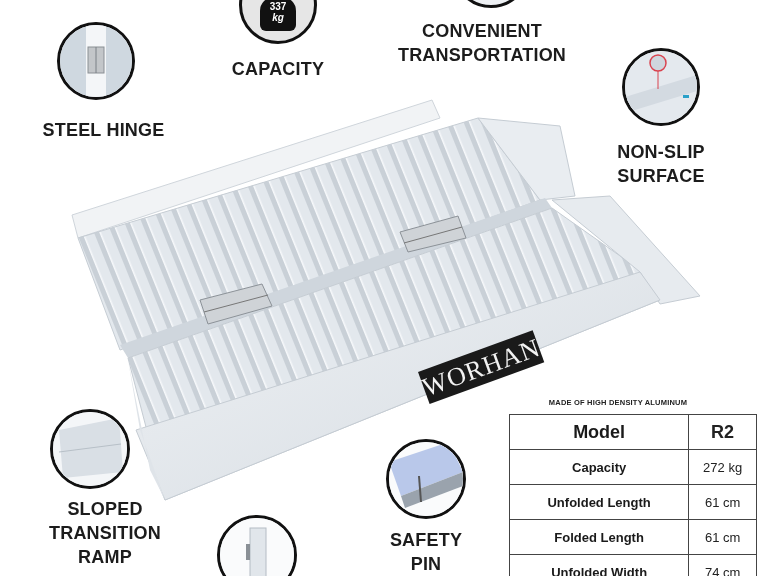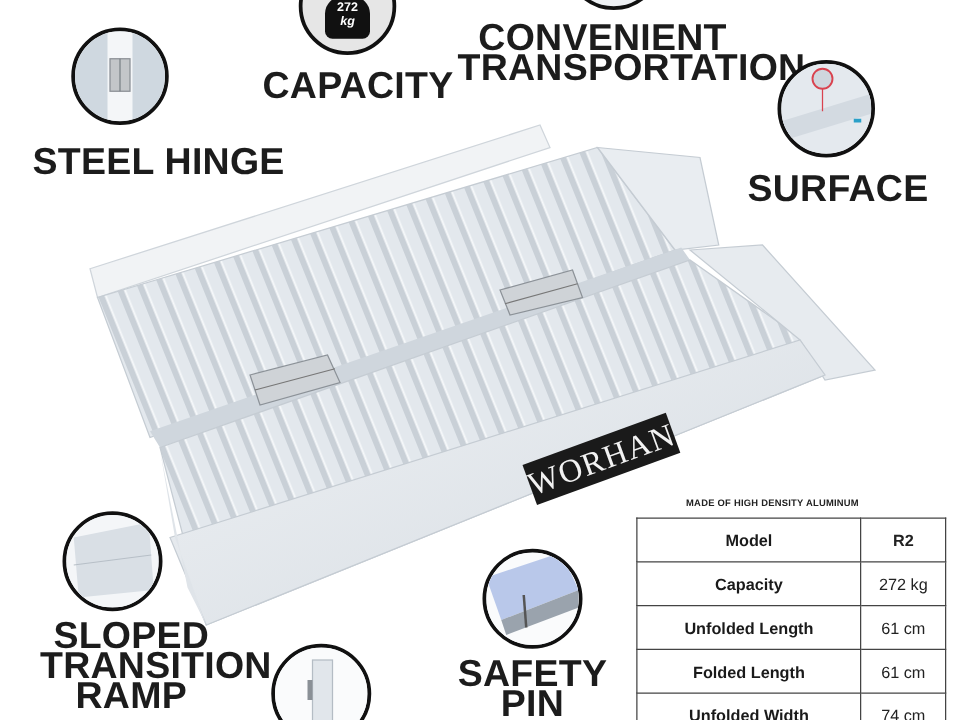--- a/index.html
+++ b/index.html
@@ -3,21 +3,21 @@
 <meta charset="utf-8">
 <style>
   * { box-sizing: border-box; margin: 0; padding: 0; }
   html, body { width: 768px; height: 576px; overflow: hidden; background: #ffffff; }
   body { position: relative; font-family: "Liberation Sans", "DejaVu Sans", sans-serif; color: #1a1a1a; }
 
   .feature-label {
     position: absolute;
     font-family: "Liberation Sans", sans-serif;
     font-weight: 700;
-    font-size: 30px;
+    font-size: 18px;
     line-height: 24px;
     text-align: center;
     color: #1c1c1c;
     letter-spacing: 0.2px;
     white-space: nowrap;
   }
   .feature-label span { display: block; }
 
   .circle {
     position: absolute;
@@ -41,21 +41,21 @@
   }
   .spec-table td {
     border: 1.5px solid #444;
     height: 35px;
     font-size: 13px;
     text-align: center;
     vertical-align: middle;
   }
   .spec-table td.k { width: 180px; font-weight: 700; }
   .spec-table td.v { width: 68px; font-weight: 400; color: #222; }
-  .spec-table tr.head td.k, .spec-table tr.head td.v { font-weight: 700; font-size: 13px; text-align: center; }
+  .spec-table tr.head td.k, .spec-table tr.head td.v { font-weight: 700; font-size: 18px; text-align: center; }
 </style>
 </head>
 <body>
 
 <svg id="ramp" viewBox="0 0 768 576" xmlns="http://www.w3.org/2000/svg">
   <defs>
     <linearGradient id="alu" x1="0" y1="0" x2="1" y2="1">
       <stop offset="0" stop-color="#eef1f4"></stop>
       <stop offset="1" stop-color="#d6dce2"></stop>
     </linearGradient>
@@ -102,21 +102,21 @@
     <rect x="28" y="22" width="16" height="26" fill="#c3c6c9" stroke="#8a8f94"></rect>
     <line x1="36" y1="22" x2="36" y2="48" stroke="#7b8086"></line>
   </svg>
 </div>
 <div class="feature-label" style="left:26px; top:118px; width:155px;">
     <span>STEEL HINGE</span>
 </div>
 
 <div class="circle" style="left:239px; top:-34px; width:78px; height:78px; background:#e6e6e6;">
   <div style="position:absolute; left:18px; top:28px; width:36px; height:34px; background:#111; border-radius:14px 14px 6px 6px; color:#fff; text-align:center; font-weight:700; font-size:10px; line-height:11px; padding-top:4px;">
-    <span style="display:block;">272</span>
+    <span style="display:block;">337</span>
     <span style="display:block;font-style:italic;">kg</span>
   </div>
 </div>
 <div class="feature-label" style="left:210px; top:57px; width:136px;">
     <span>CAPACITY</span>
 </div>
 
 <div class="circle" style="left:452px; top:-70px; width:78px; height:78px;"></div>
 <div class="feature-label" style="left:366px; top:19px; width:232px;">
   <span>CONVENIENT</span>
@@ -126,20 +126,21 @@
 <div class="circle" style="left:622px; top:48px; width:78px; height:78px;">
   <svg width="72" height="72" viewBox="0 0 72 72">
     <rect width="72" height="72" fill="#e4e9ee"></rect>
     <polygon points="0,46 72,24 72,40 0,62" fill="#d3dae1"></polygon>
     <line x1="33" y1="10" x2="33" y2="38" stroke="#d9434f" stroke-width="1"></line>
     <circle cx="33" cy="12" r="8" fill="#cfd6dd" stroke="#d9434f" stroke-width="1.5"></circle>
     <rect x="58" y="44" width="6" height="3" fill="#2aa0c8"></rect>
   </svg>
 </div>
 <div class="feature-label" style="left:598px; top:140px; width:126px;">
+  <span>NON-SLIP</span>
     <span>SURFACE</span>
 </div>
 
 <div class="circle" style="left:50px; top:409px; width:80px; height:80px;">
   <svg width="74" height="74" viewBox="0 0 74 74">
     <rect width="74" height="74" fill="#f4f6f8"></rect>
     <polygon points="6,18 66,6 70,60 10,66" fill="#d9dfe5"></polygon>
     <line x1="6" y1="40" x2="68" y2="32" stroke="#b7bfc7"></line>
   </svg>
 </div>

